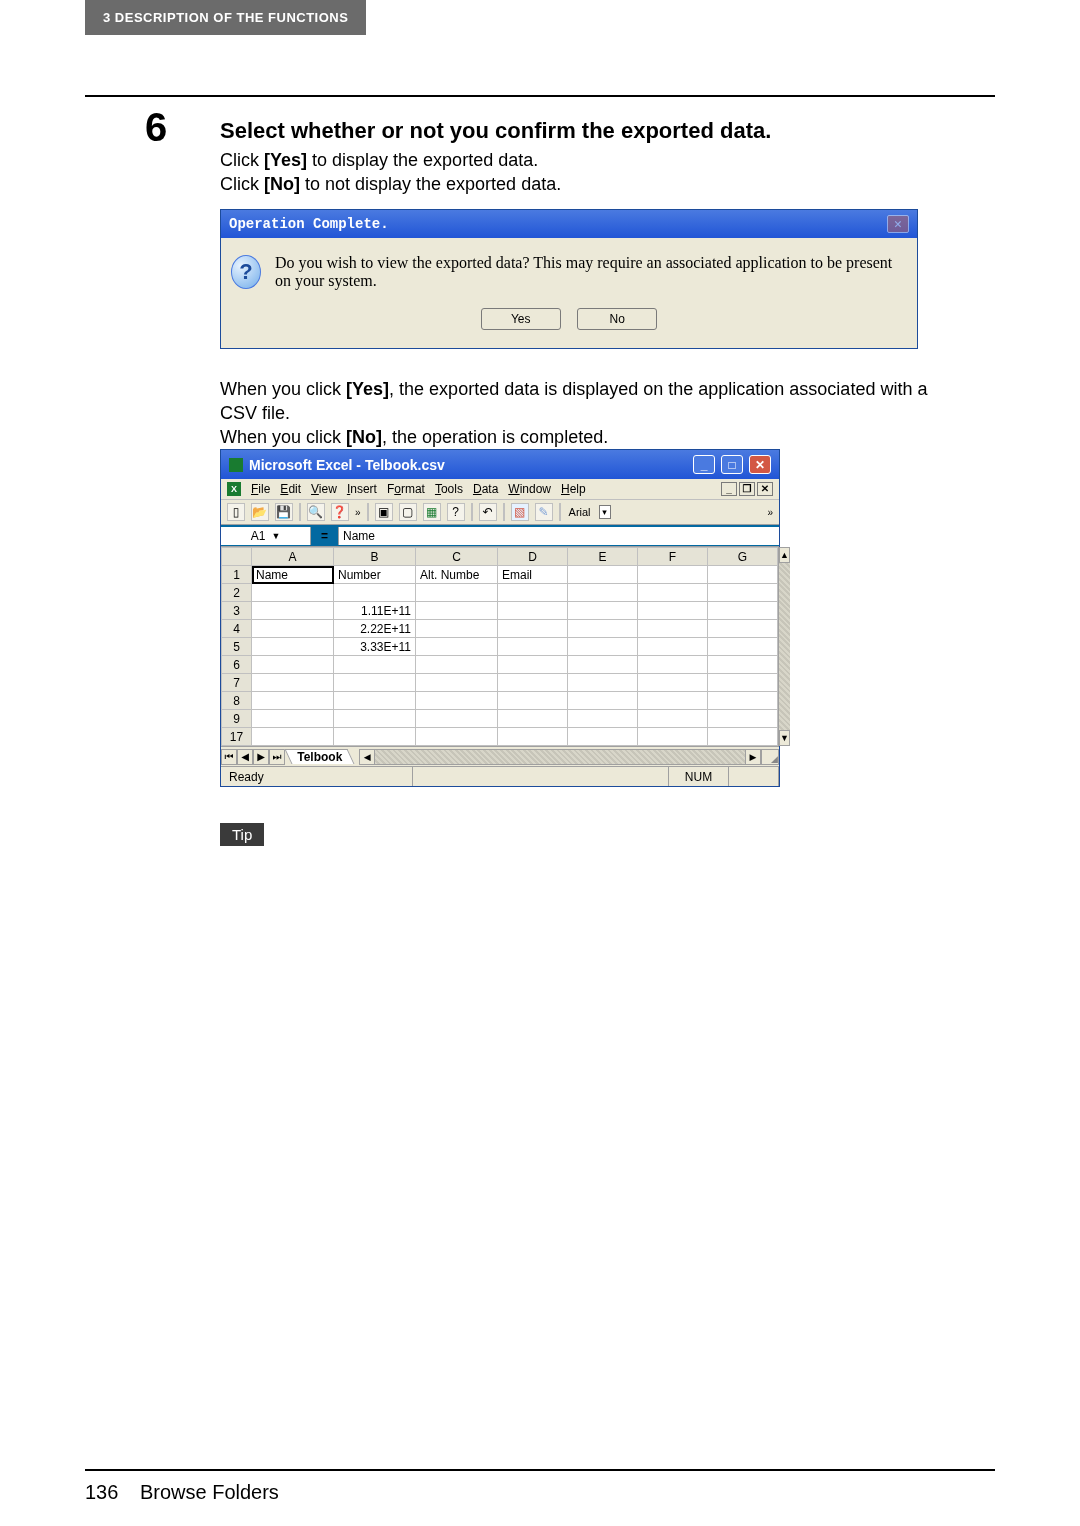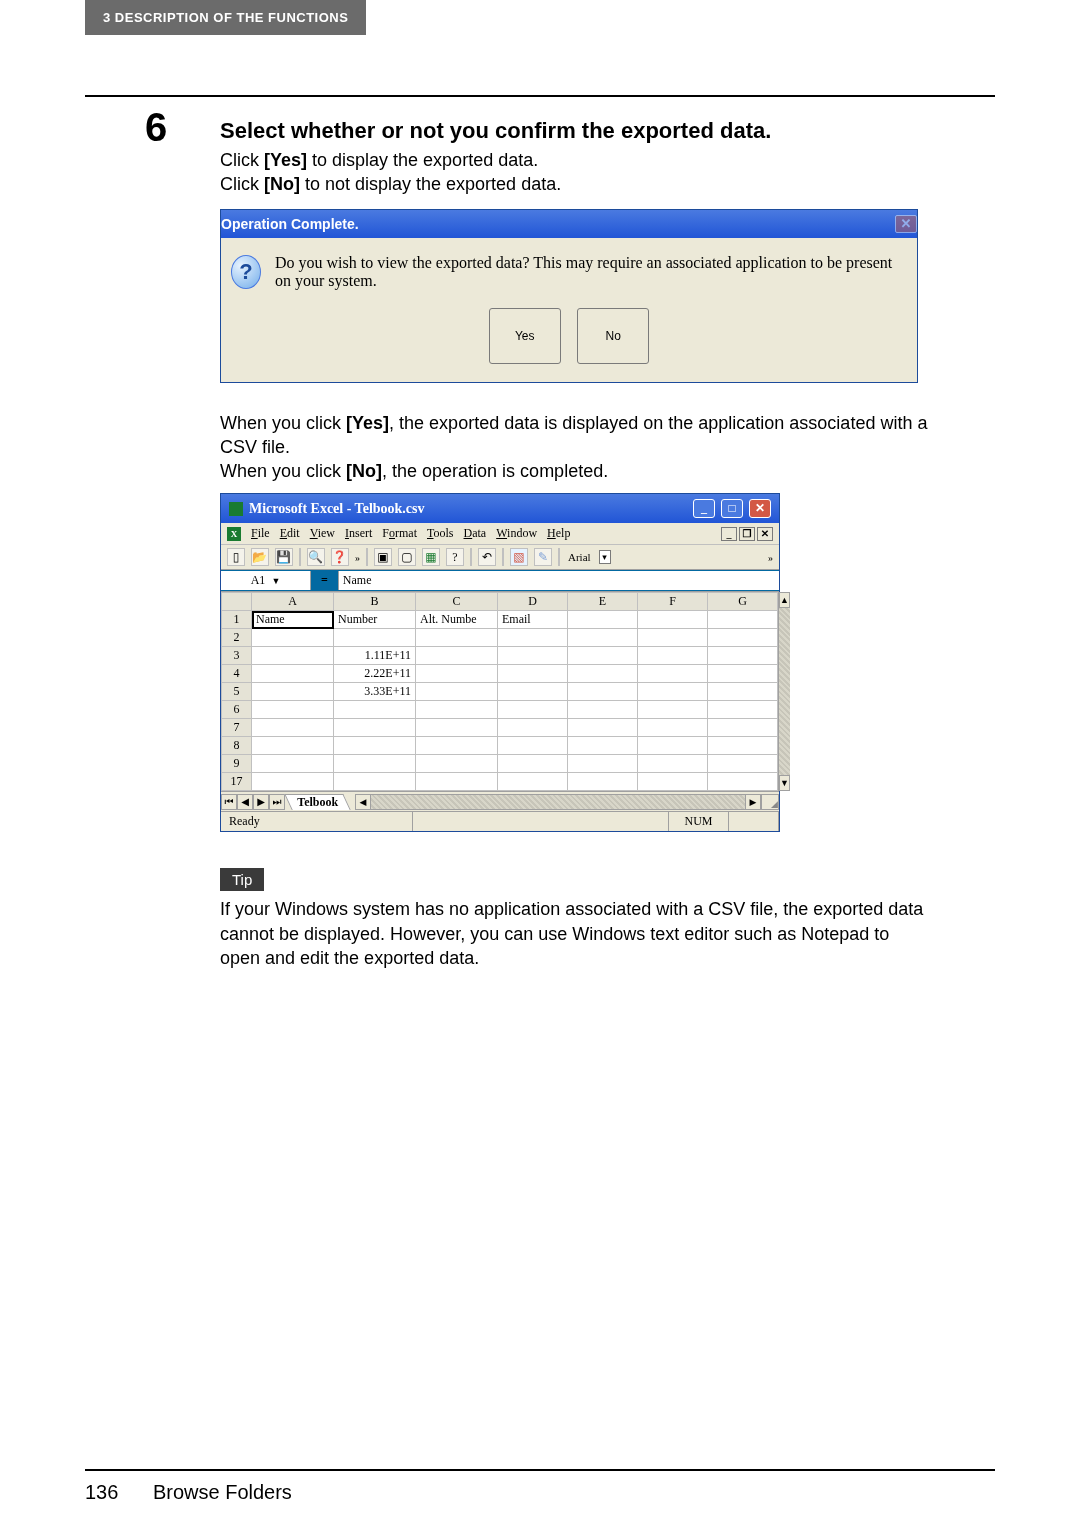--- a/index.html
+++ b/index.html
@@ -60,25 +60,25 @@
     margin-left: 40px;
     margin-top: 12px;
     border: 1px solid #1c4b9b;
     width: 698px;
   }
   .dialog1-titlebar {
     background: linear-gradient(#4a7ae0, #2155d6);
     color: #fff;
     font-weight: bold;
     font-size: 14px;
-    padding: 5px 0;
+    padding: 5px 8px;
     display: flex;
     justify-content: space-between;
     align-items: center;
-    font-family: Liberation Sans, sans-serif;
+    font-family: Liberation Mono, monospace;
   }
   .dialog1-close {
     width: 22px;
     height: 18px;
     background: #c45a4a;
     border: 1px solid #fff;
     border-radius: 2px;
     color: #fff;
     font-size: 13px;
     display: inline-flex;
@@ -115,37 +115,36 @@
   }
   .dialog1-buttons {
     text-align: center;
     margin-top: 18px;
   }
   .winbtn {
     background: #ece9d8;
     border: 1px solid #7a7a7a;
     border-radius: 3px;
     font-size: 12px;
-    padding: 20px 0;
-    width: 72px;
+    padding: 3px 0;
+    width: 80px;
     margin: 0 6px;
     font-family: Tahoma, sans-serif;
   }
   .para {
     margin-left: 40px;
     margin-top: 28px;
     font-size: 18px;
     line-height: 1.35;
   }
   .excel-wrap {
     margin-left: 40px;
-    margin-top: 10px;
     width: 560px;
     border: 1px solid #1c4b9b;
-    font-family: Liberation Serif, serif;
+    font-family: Liberation Sans, sans-serif;
     font-size: 12px;
   }
   .excel-titlebar {
     background: linear-gradient(#4a7ae0, #2155d6);
     color: #fff;
     font-weight: bold;
     font-size: 14px;
     padding: 5px 8px;
     display: flex;
     align-items: center;
@@ -421,21 +420,21 @@
     right: 85px;
     height: 2px;
     background: #000;
   }
   .footer-text {
     position: absolute;
     bottom: 22px;
     left: 85px;
     font-size: 20px;
   }
-  .footer-text .pagenum { margin-right: 29px; }
+  .footer-text .pagenum { margin-right: 16px; }
 </style>
 </head>
 <body>
 
 <div class="header-tab">3  DESCRIPTION OF THE FUNCTIONS</div>
 <div class="page-rule"></div>
 
 <div class="content">
   <div class="step-num">6</div>
   <div class="step-head">Select whether or not you confirm the exported data.</div>
@@ -682,21 +681,20 @@
 
     <div class="excel-status">
       <div class="status-segment status-ready">Ready</div>
       <div class="status-segment status-gap"></div>
       <div class="status-segment status-num">NUM</div>
       <div class="status-segment" style="width:50px"></div>
     </div>
   </div>
 
   <div class="tip-badge">Tip</div>
-  <div class="tip-text">If your Windows system has no application associated with a CSV file, the exported data cannot be displayed. However, you can use Windows text editor such as Notepad to open and edit the exported data.</div>
 
 </div>
 
 <div class="footer-rule"></div>
 <div class="footer-text">
   <span class="pagenum">136</span>
   <span>Browse Folders</span>
 </div>
 
 </body></html>

